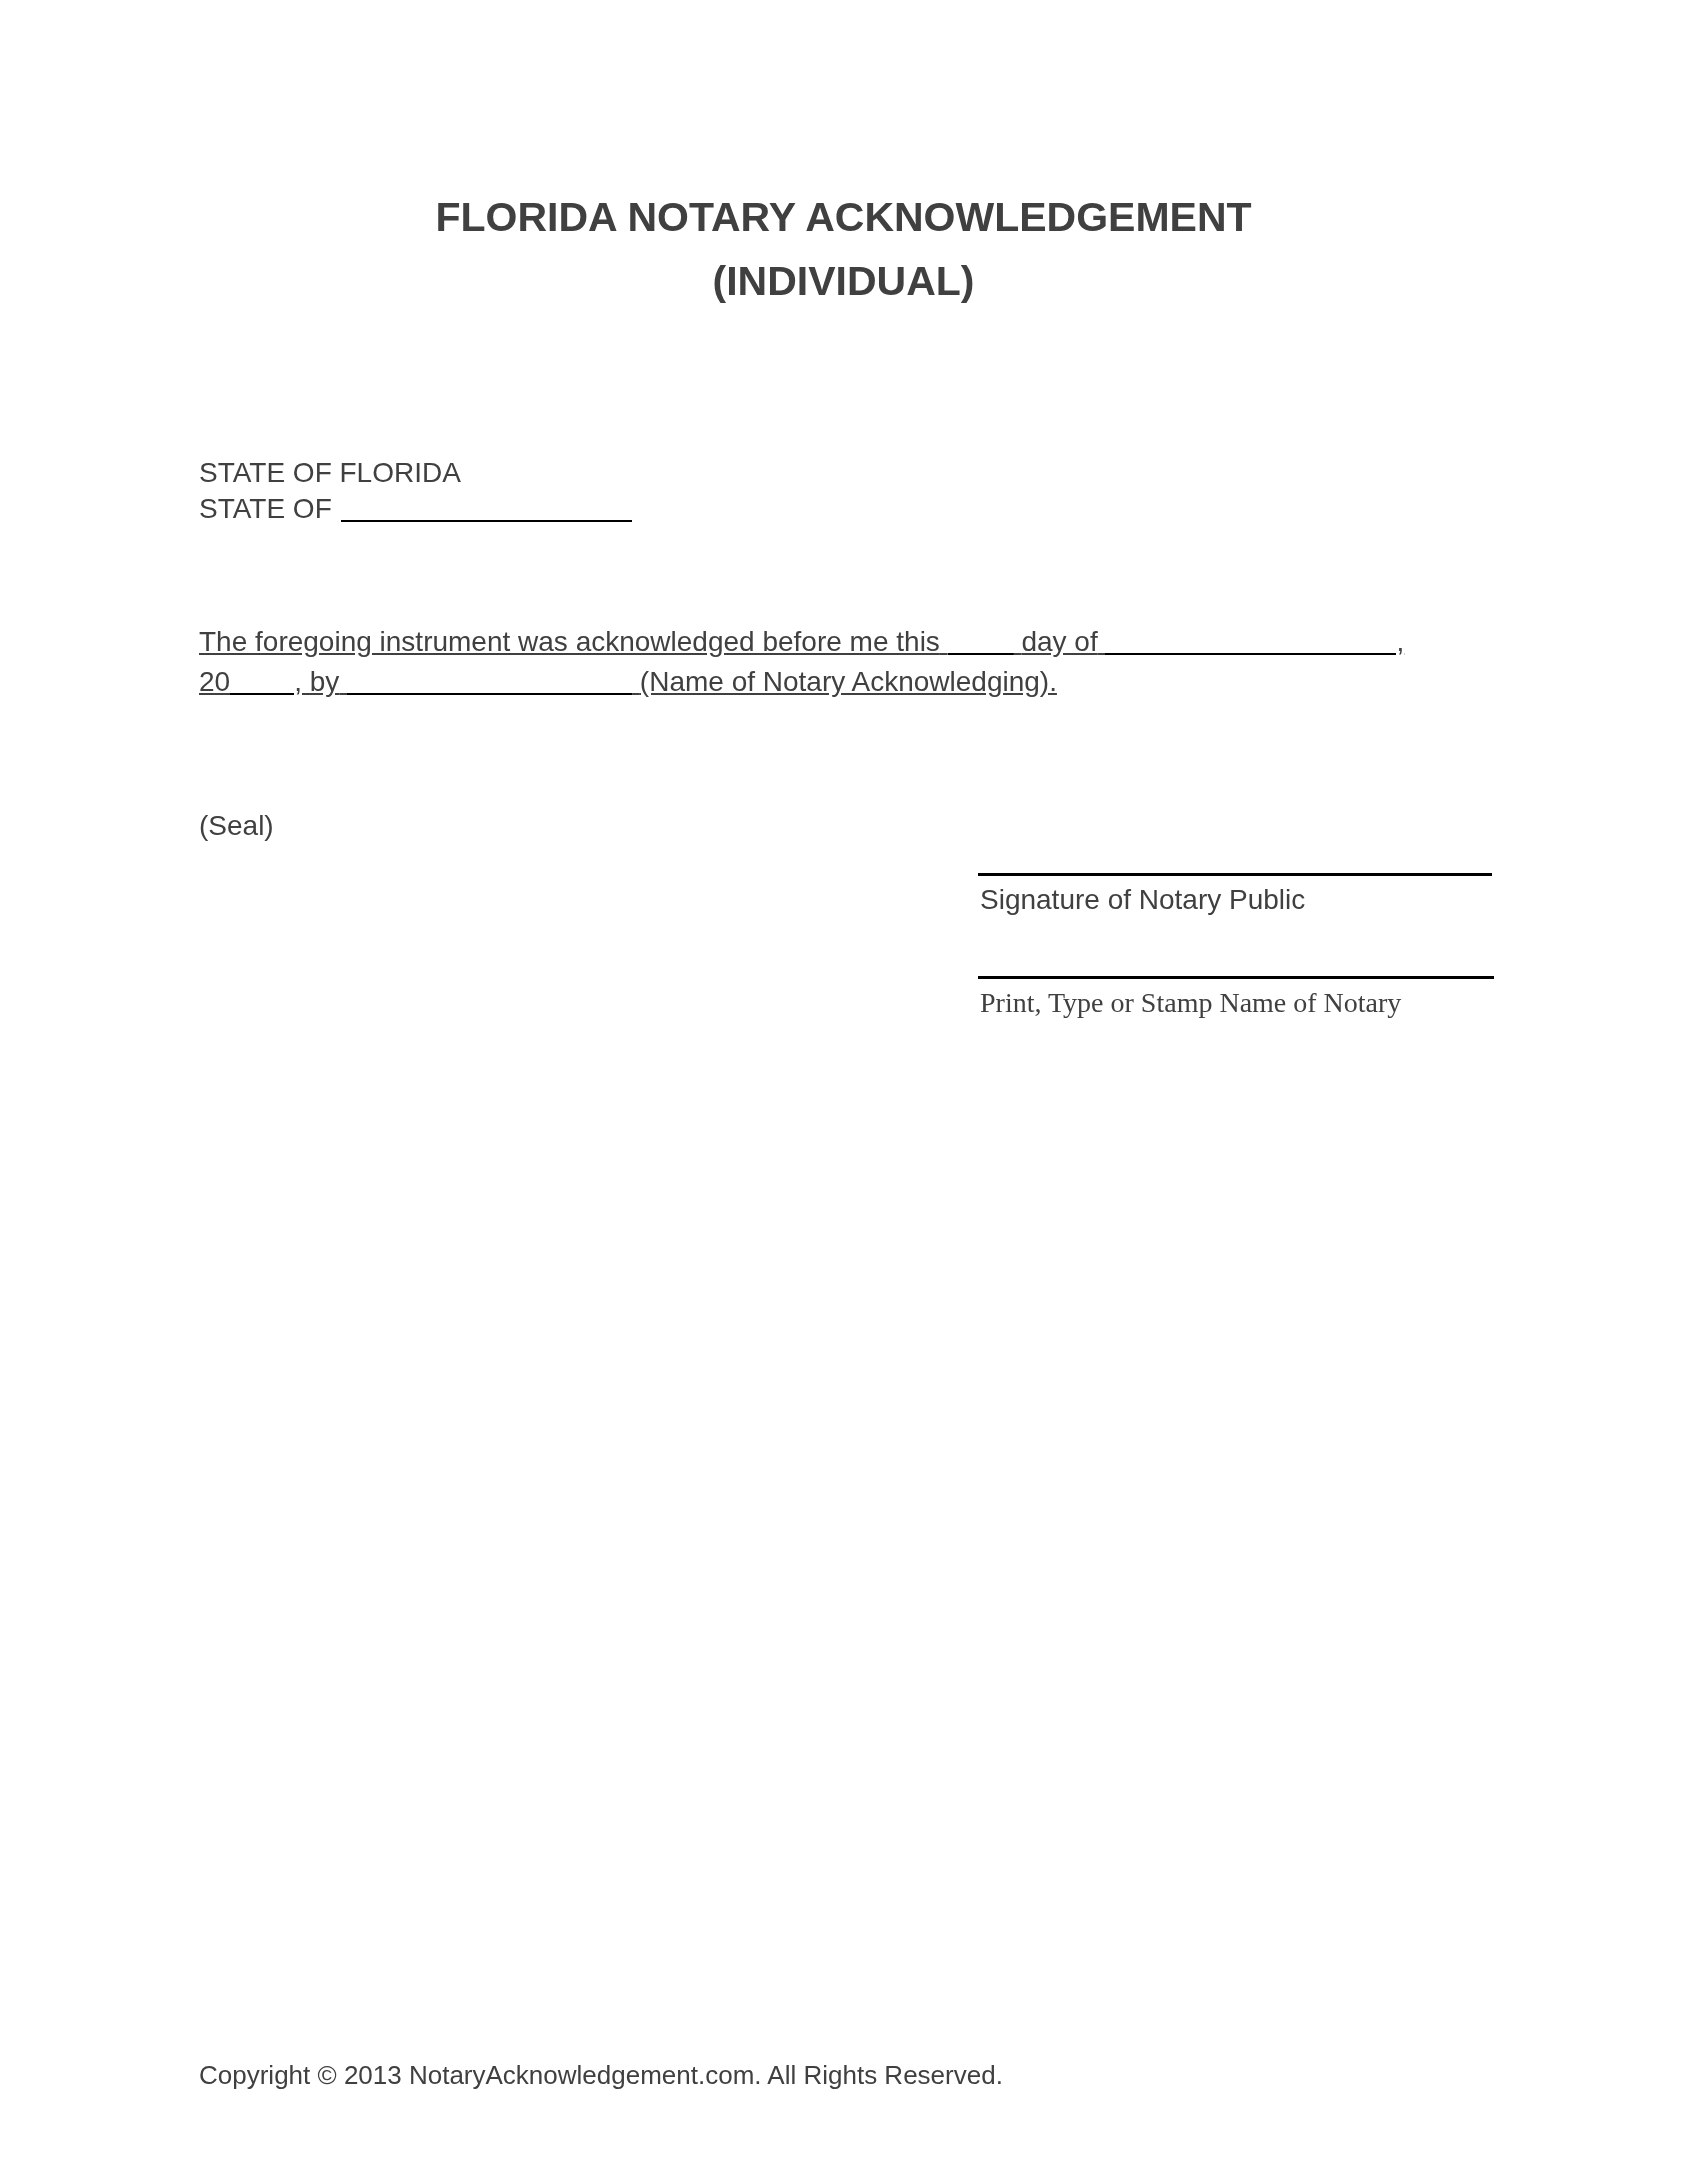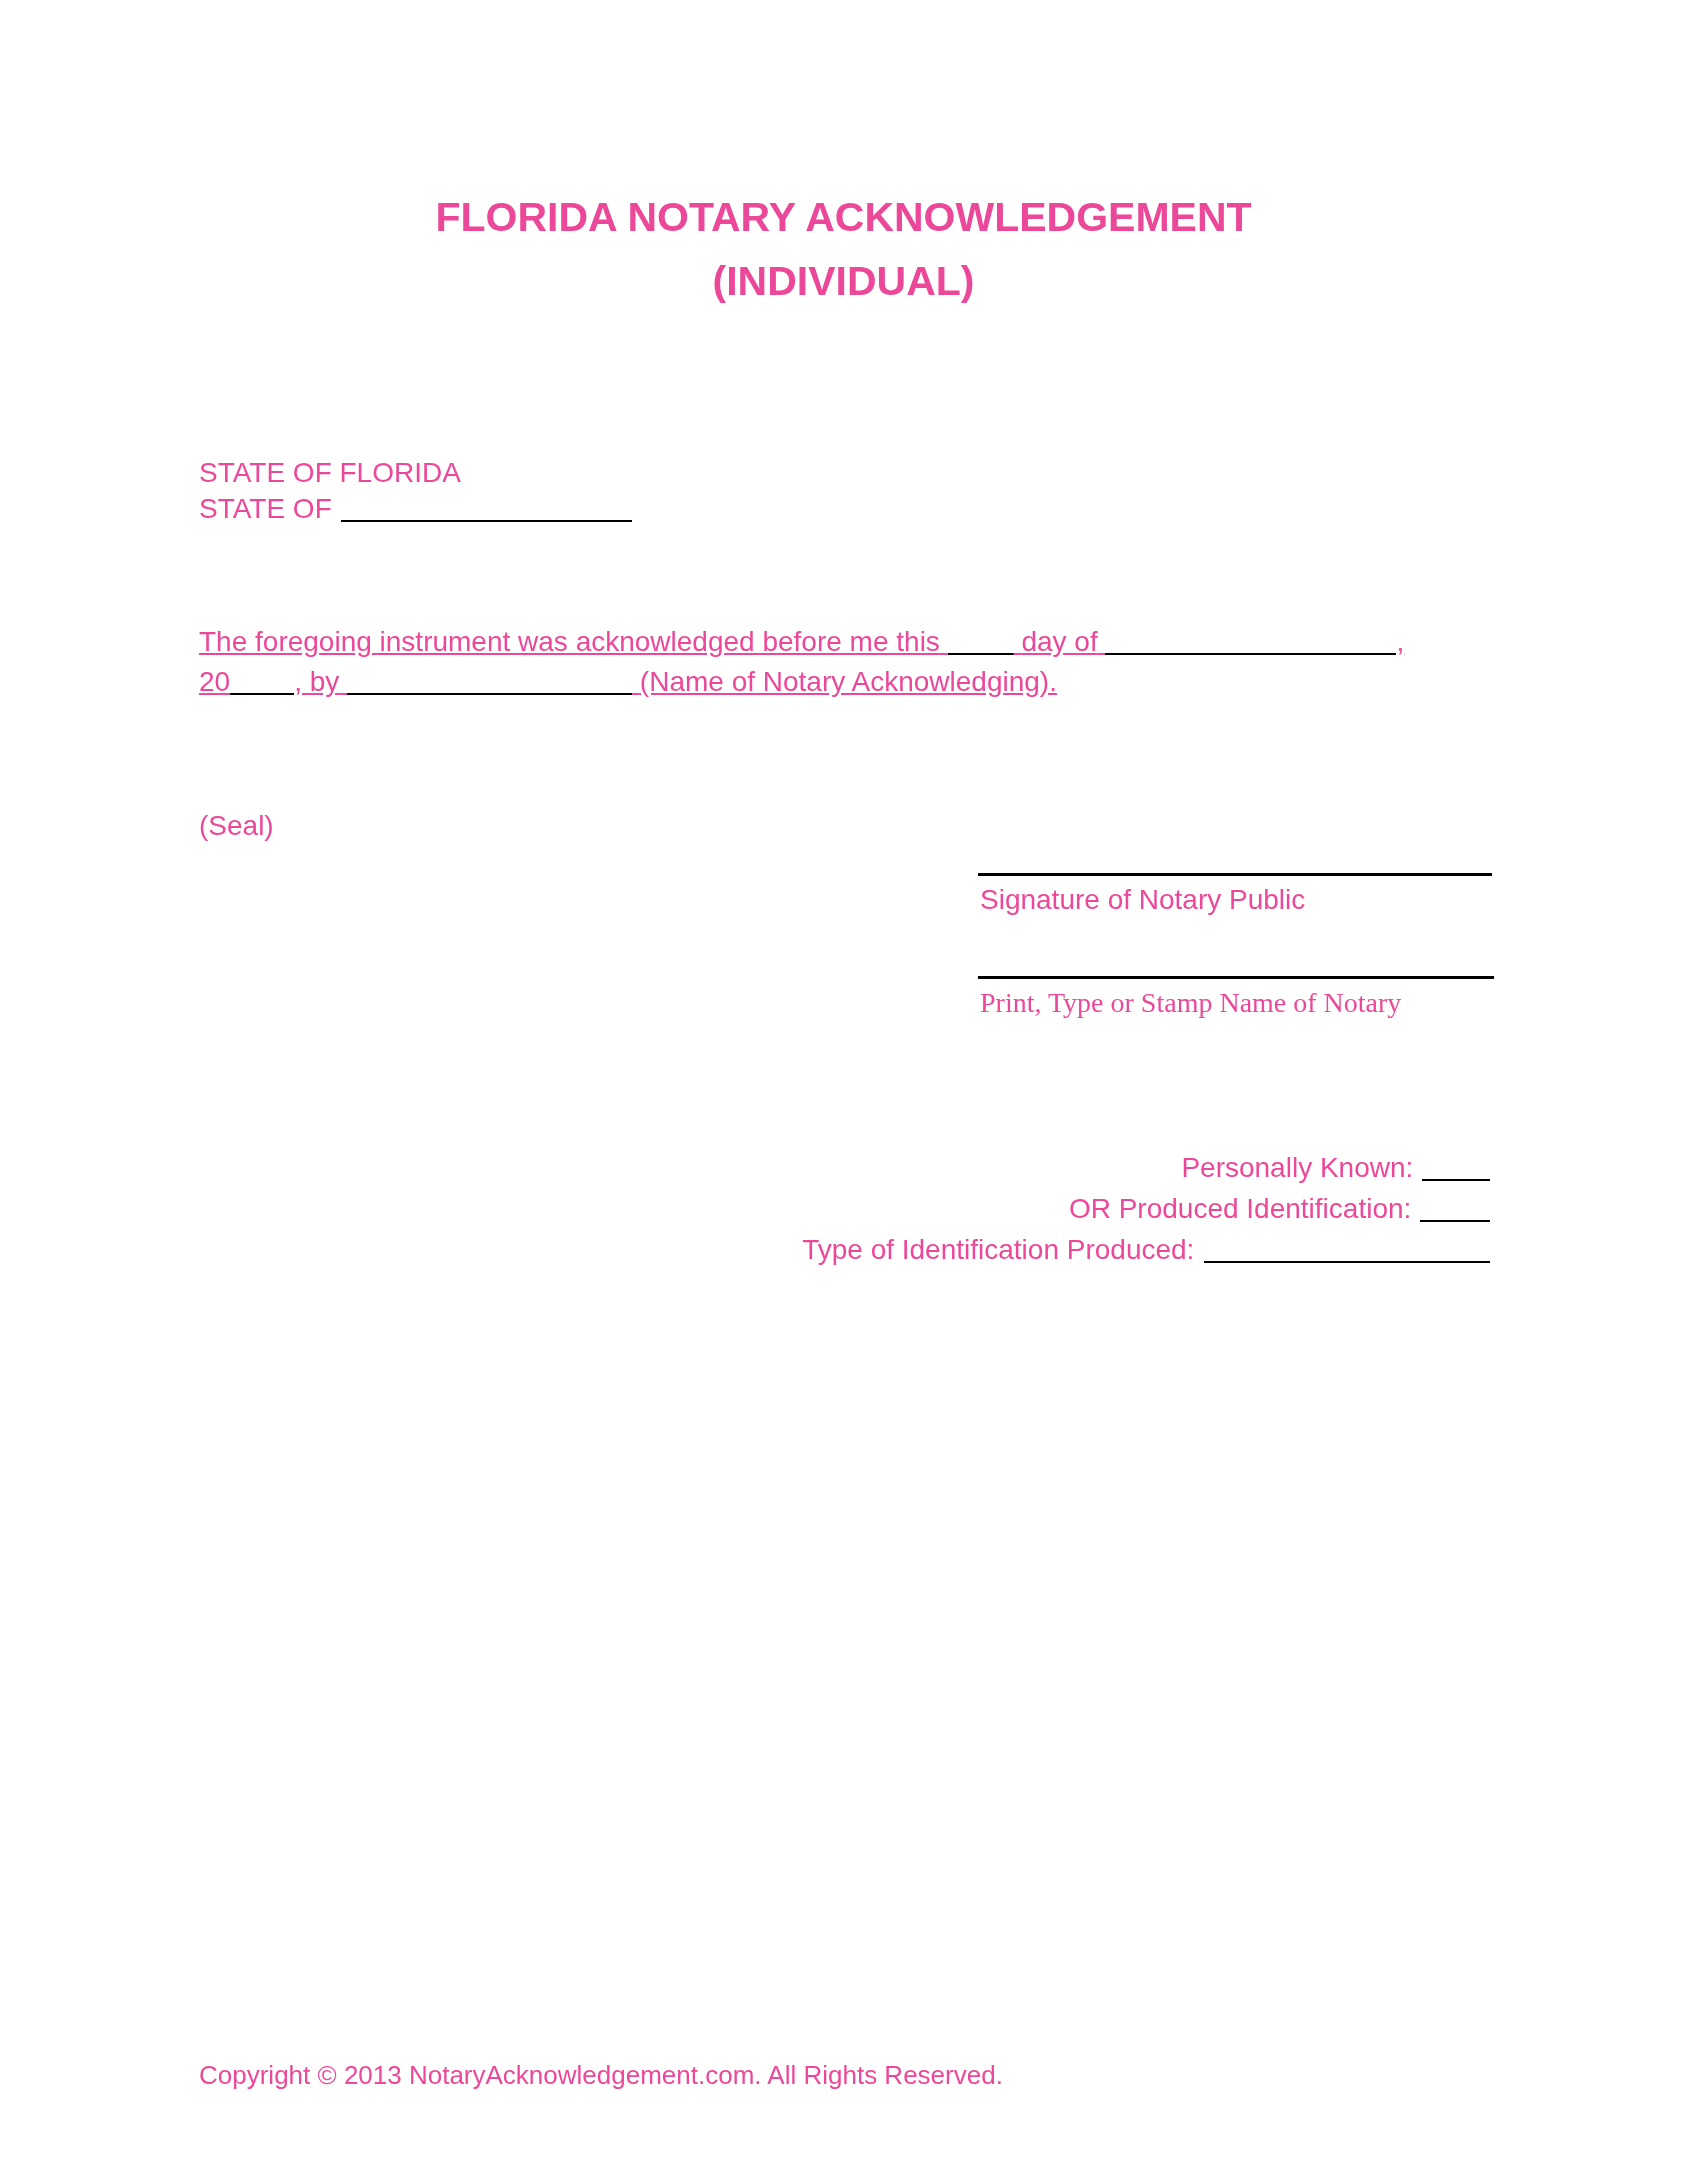--- a/index.html
+++ b/index.html
@@ -1,21 +1,21 @@
 <!DOCTYPE html>
 <html style="font-size:14px"><head>
 <meta charset="utf-8">
 <style>
   html, body { margin: 0; padding: 0; background: #ffffff; }
   .page {
     position: relative;
     width: 1687px;
     height: 2184px;
     background: #ffffff;
-    color: #ec4899;
+    color: #404040;
     font-family: "Liberation Sans", sans-serif;
     overflow: hidden;
   }
 
   
   .title {
     position: absolute;
     left: 0; top: 185px;
     width: 100%;
     text-align: center;
@@ -122,22 +122,17 @@
   </section>
 
   <div class="seal">(Seal)</div>
 
   <div class="sig-line sig-line-1"></div>
   <div class="sig-caption sig-caption-1">Signature of Notary Public</div>
 
   <div class="sig-line sig-line-2"></div>
   <div class="sig-caption sig-caption-2">Print, Type or Stamp Name of Notary</div>
 
-  <section class="id-block">
-    <div><span>Personally Known:</span><span class="blank w-known"></span></div>
-    <div><span>OR Produced Identification:</span><span class="blank w-produced"></span></div>
-    <div><span>Type of Identification Produced:</span><span class="blank w-type"></span></div>
-  </section>
 
   <footer class="footer">Copyright © 2013 NotaryAcknowledgement.com. All Rights Reserved.</footer>
 
 </div>
 
 
 </body></html>

